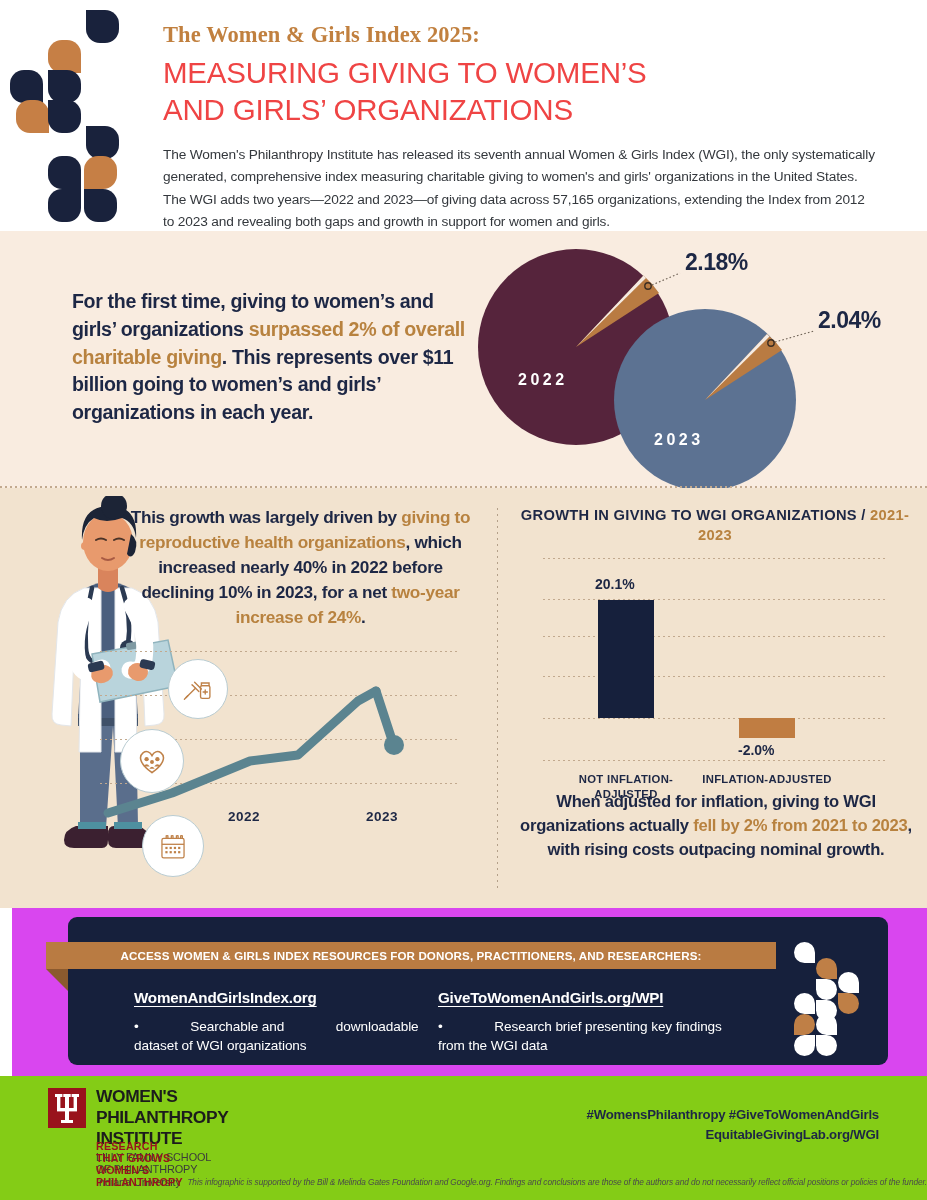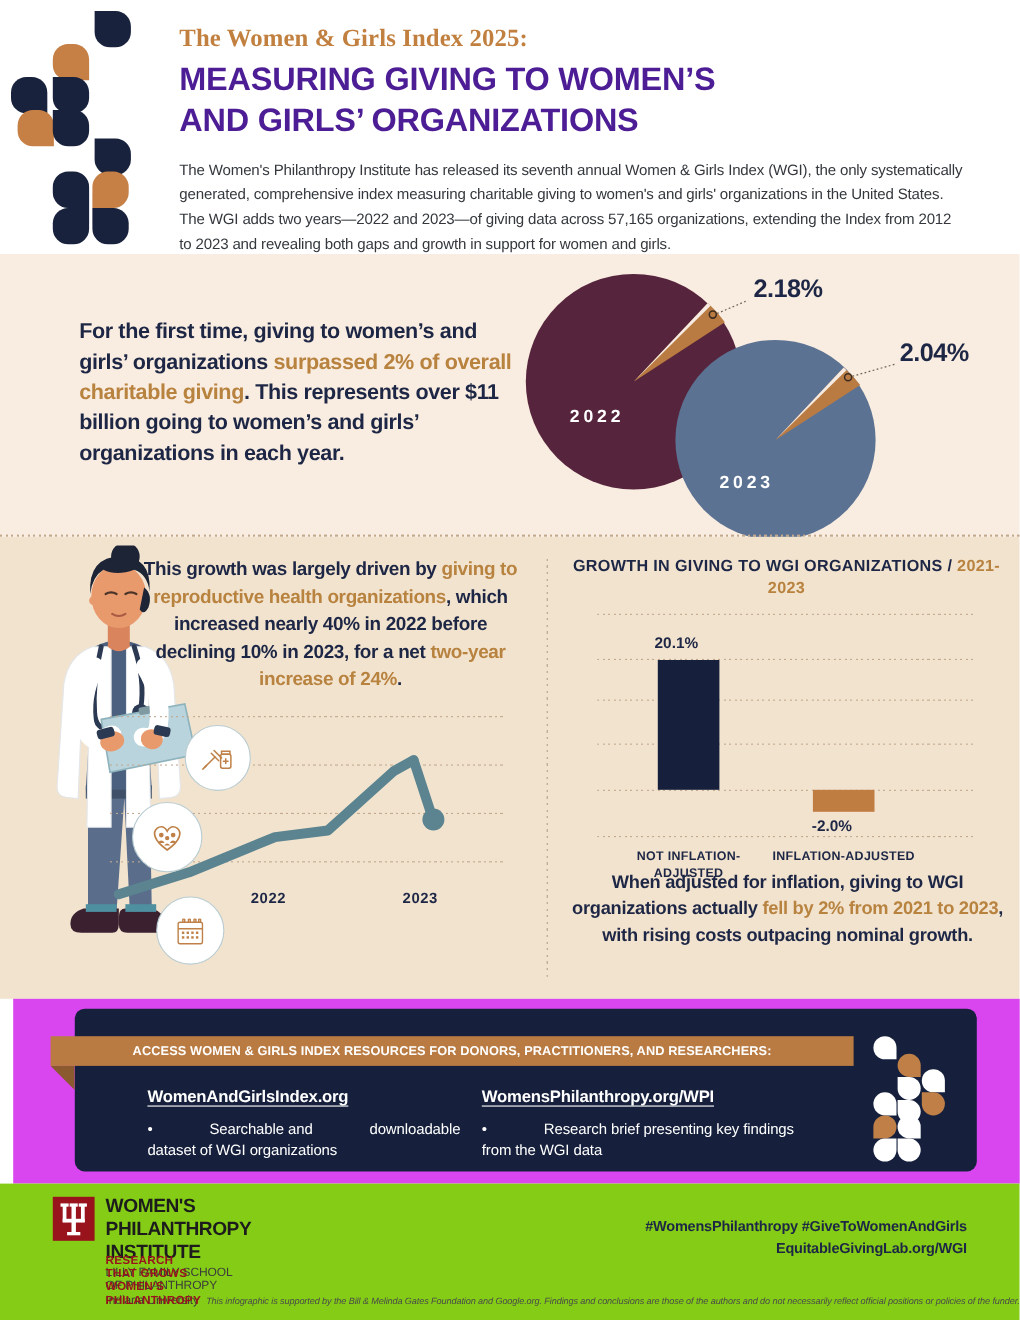--- a/index.html
+++ b/index.html
@@ -21,21 +21,21 @@
   .p-bl { border-radius:14px 14px 14px 0; }
   .navy { background:#19223c; }
   .tan  { background:#c67f45; }
 
   #title-col { position:absolute; left:163px; top:22px; width:730px; }
   #eyebrow {
     font-family:"Liberation Serif", serif; font-weight:bold;
     font-size:22.5px; color:#c1803f; letter-spacing:.1px; margin-bottom:7px;
   }
   #maintitle {
-    font-size:29.5px; font-weight:bold; line-height:1.24; color:#4c1d95;
+    font-size:29.5px; font-weight:normal; line-height:1.24; color:#ef4444;
     letter-spacing:-.2px;
   }
   #introtext {
     margin-top:16px; font-size:13.7px; line-height:1.63; color:#34383d;
     letter-spacing:-.15px; width:716px;
   }
 
   
   #sec-pie { position:absolute; left:0; top:231px; width:927px; height:257px; background:#f9ece0; }
   #pie-copy {
@@ -390,21 +390,21 @@
     <div id="banner">
       <span id="banner-text">ACCESS WOMEN &amp; GIRLS INDEX RESOURCES FOR DONORS, PRACTITIONERS, AND RESEARCHERS:</span>
     </div>
 
     <div class="col" id="col1">
       <a class="card-link" href="#">WomenAndGirlsIndex.org</a>
       <div class="card-bullet">• <b>Searchable</b><span> and </span><b>downloadable dataset</b><span> of WGI organizations</span></div>
     </div>
 
     <div class="col" id="col2">
-      <a class="card-link" href="#">WomensPhilanthropy.org/WPI</a>
+      <a class="card-link" href="#">GiveToWomenAndGirls.org/WPI</a>
       <div class="card-bullet">• <b>Research brief</b><span> presenting key findings from the WGI data</span></div>
     </div>
 
     <div id="card-mark">
       <span class="wpetal p-br white" style="left:6px;  top:0px;"></span>
       <span class="wpetal p-br ctan" style="left:28px; top:16px;"></span>
       <span class="wpetal p-tl white" style="left:28px; top:37px;"></span>
       <span class="wpetal p-br white" style="left:50px; top:30px;"></span>
       <span class="wpetal p-tl white" style="left:28px; top:58px;"></span>
       <span class="wpetal p-tl ctan" style="left:50px; top:51px;"></span>

